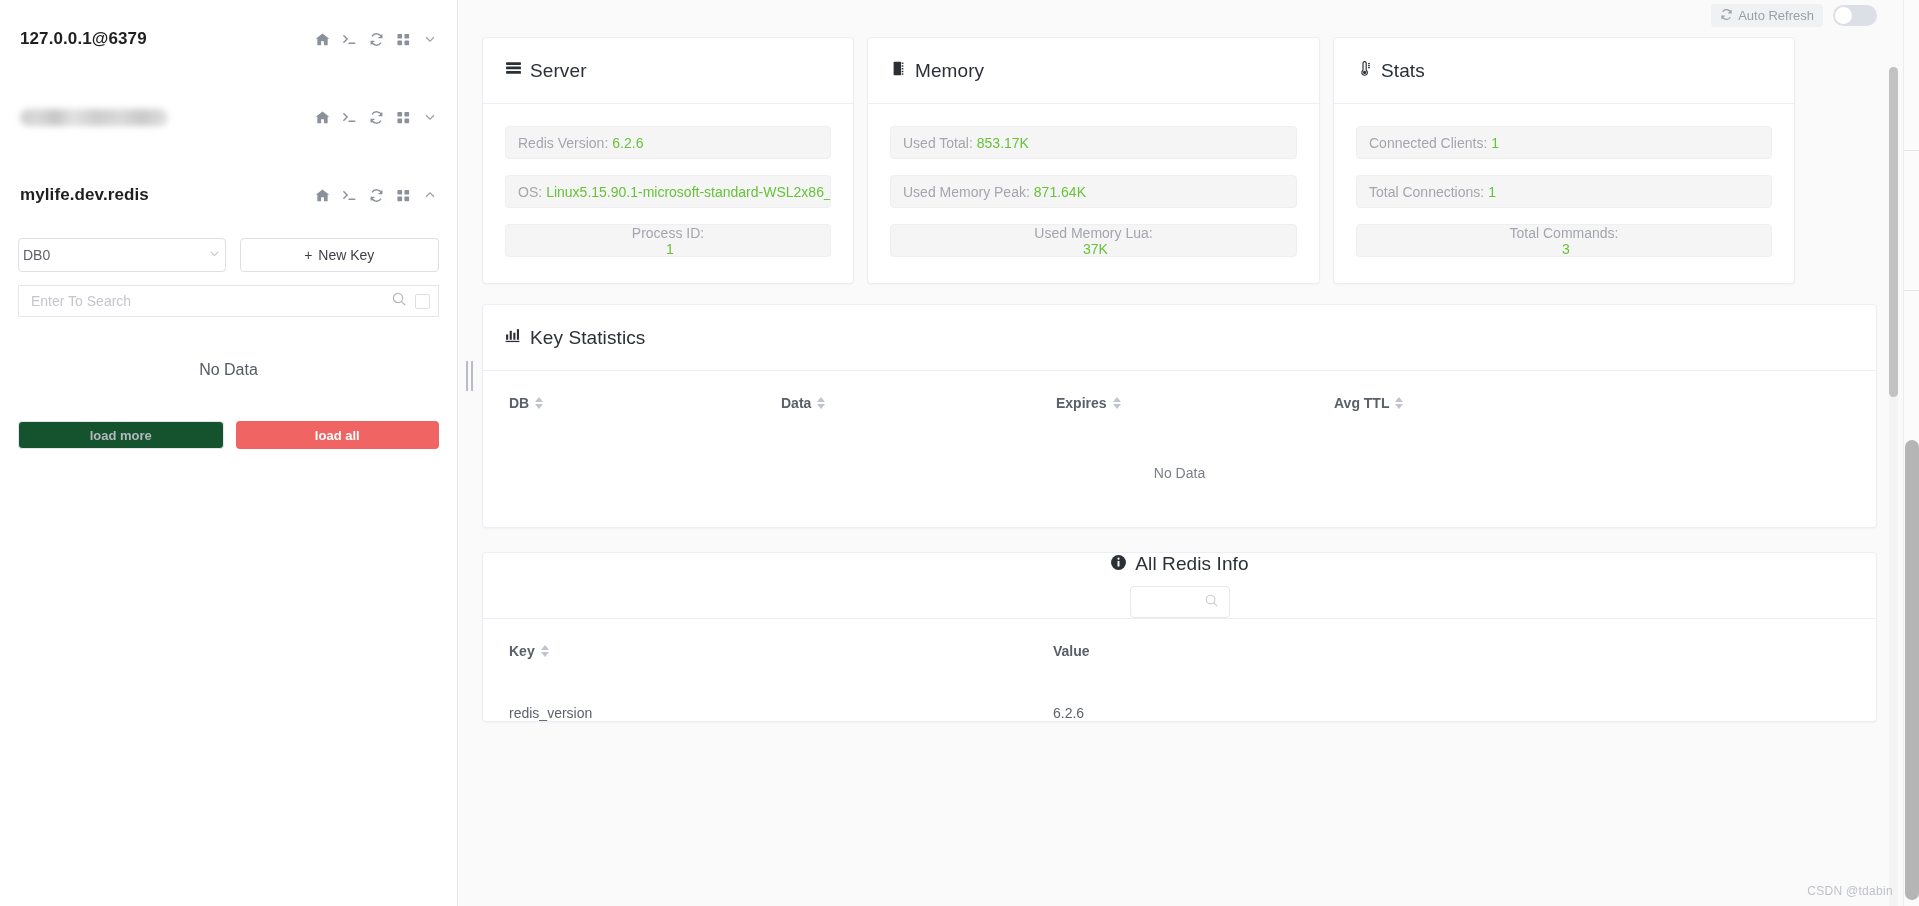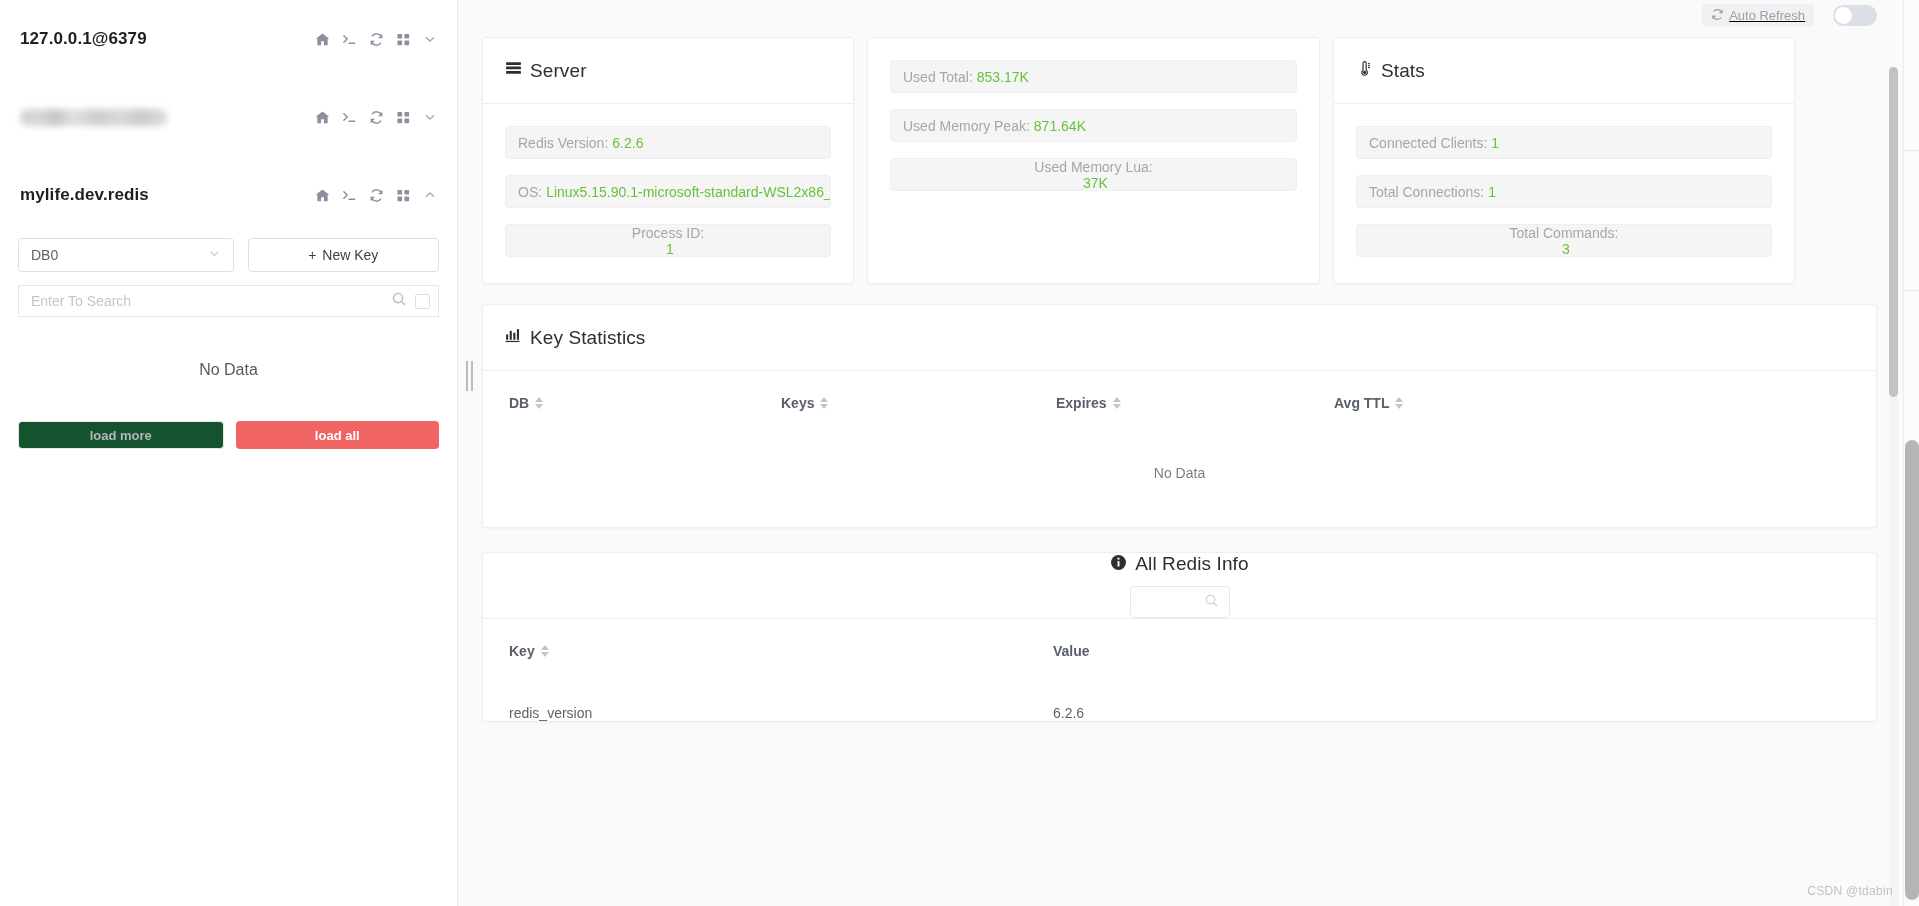--- a/index.html
+++ b/index.html
@@ -61,21 +61,21 @@
     margin-top: 4px;
   }
   .db-select {
     flex: 1 1 0;
     height: 34px;
     border: 1px solid #dcdfe6;
     border-radius: 4px;
     display: flex;
     align-items: center;
     justify-content: space-between;
-    padding: 0 12px;
+    padding: 0 4px;
     font-size: 14px;
     color: #606266;
     background: #fff;
     cursor: pointer;
   }
   .db-select .chev { color: #c0c4cc; font-size: 12px; }
   .new-key-btn {
     flex: 1 1 0;
     height: 34px;
     border: 1px solid #dcdfe6;
@@ -159,22 +159,21 @@
     position: relative;
     overflow: hidden;
   }
   #topbar {
     height: 31px;
     background: #fafafa;
     display: flex;
     align-items: center;
     justify-content: flex-end;
     padding-right: 42px;
-    gap: 19px;
-    text-decoration: underline;
+    gap: 10px;
   }
   .auto-refresh-btn {
     background: #f0f1f3;
     border: none;
     border-radius: 4px;
     height: 23px;
     padding: 0 9px;
     display: flex;
     align-items: center;
     gap: 5px;
@@ -560,20 +559,31 @@
             <span class="val" style="color: rgb(103, 194, 58);">Linux5.15.90.1-microsoft-standard-WSL2x86_64</span>
           </div>
           <div class="info-pill">
             <span>Process ID:</span>
             <span class="val" style="color: rgb(103, 194, 58);">1</span>
           </div>
         </div>
       </div>
 
       <div class="card" style="width:453px">
+        <div class="card-head">
+          <span><svg width="17" height="17" viewBox="0 0 16 16" fill="#2b2f36">
+                <rect x="3.4" y="1.6" width="7" height="12.8" rx="0.8"></rect>
+                <rect x="11" y="2.4" width="1.6" height="1.3"></rect>
+                <rect x="11" y="5" width="1.6" height="1.3"></rect>
+                <rect x="11" y="7.6" width="1.6" height="1.3"></rect>
+                <rect x="11" y="10.2" width="1.6" height="1.3"></rect>
+                <rect x="11" y="12.6" width="1.6" height="1.3"></rect>
+              </svg></span>
+          <span class="card-title">Memory</span>
+        </div>
         <div class="card-body">
           <div class="info-pill">
             <span>Used Total:</span>
             <span class="val" style="color: rgb(103, 194, 58);">853.17K</span>
           </div>
           <div class="info-pill">
             <span>Used Memory Peak:</span>
             <span class="val" style="color: rgb(103, 194, 58);">871.64K</span>
           </div>
           <div class="info-pill">
@@ -622,21 +632,21 @@
       </div>
       <div class="table-head">
         <div class="th" style="width:272px">
           <span>DB</span>
           <span class="sort-arrows">
               <i class="up"></i>
               <i class="dn"></i>
             </span>
         </div>
         <div class="th" style="width:275px">
-          <span>Keys</span>
+          <span>Data</span>
           <span class="sort-arrows">
               <i class="up"></i>
               <i class="dn"></i>
             </span>
         </div>
         <div class="th" style="width:278px">
           <span>Expires</span>
           <span class="sort-arrows">
               <i class="up"></i>
               <i class="dn"></i>

